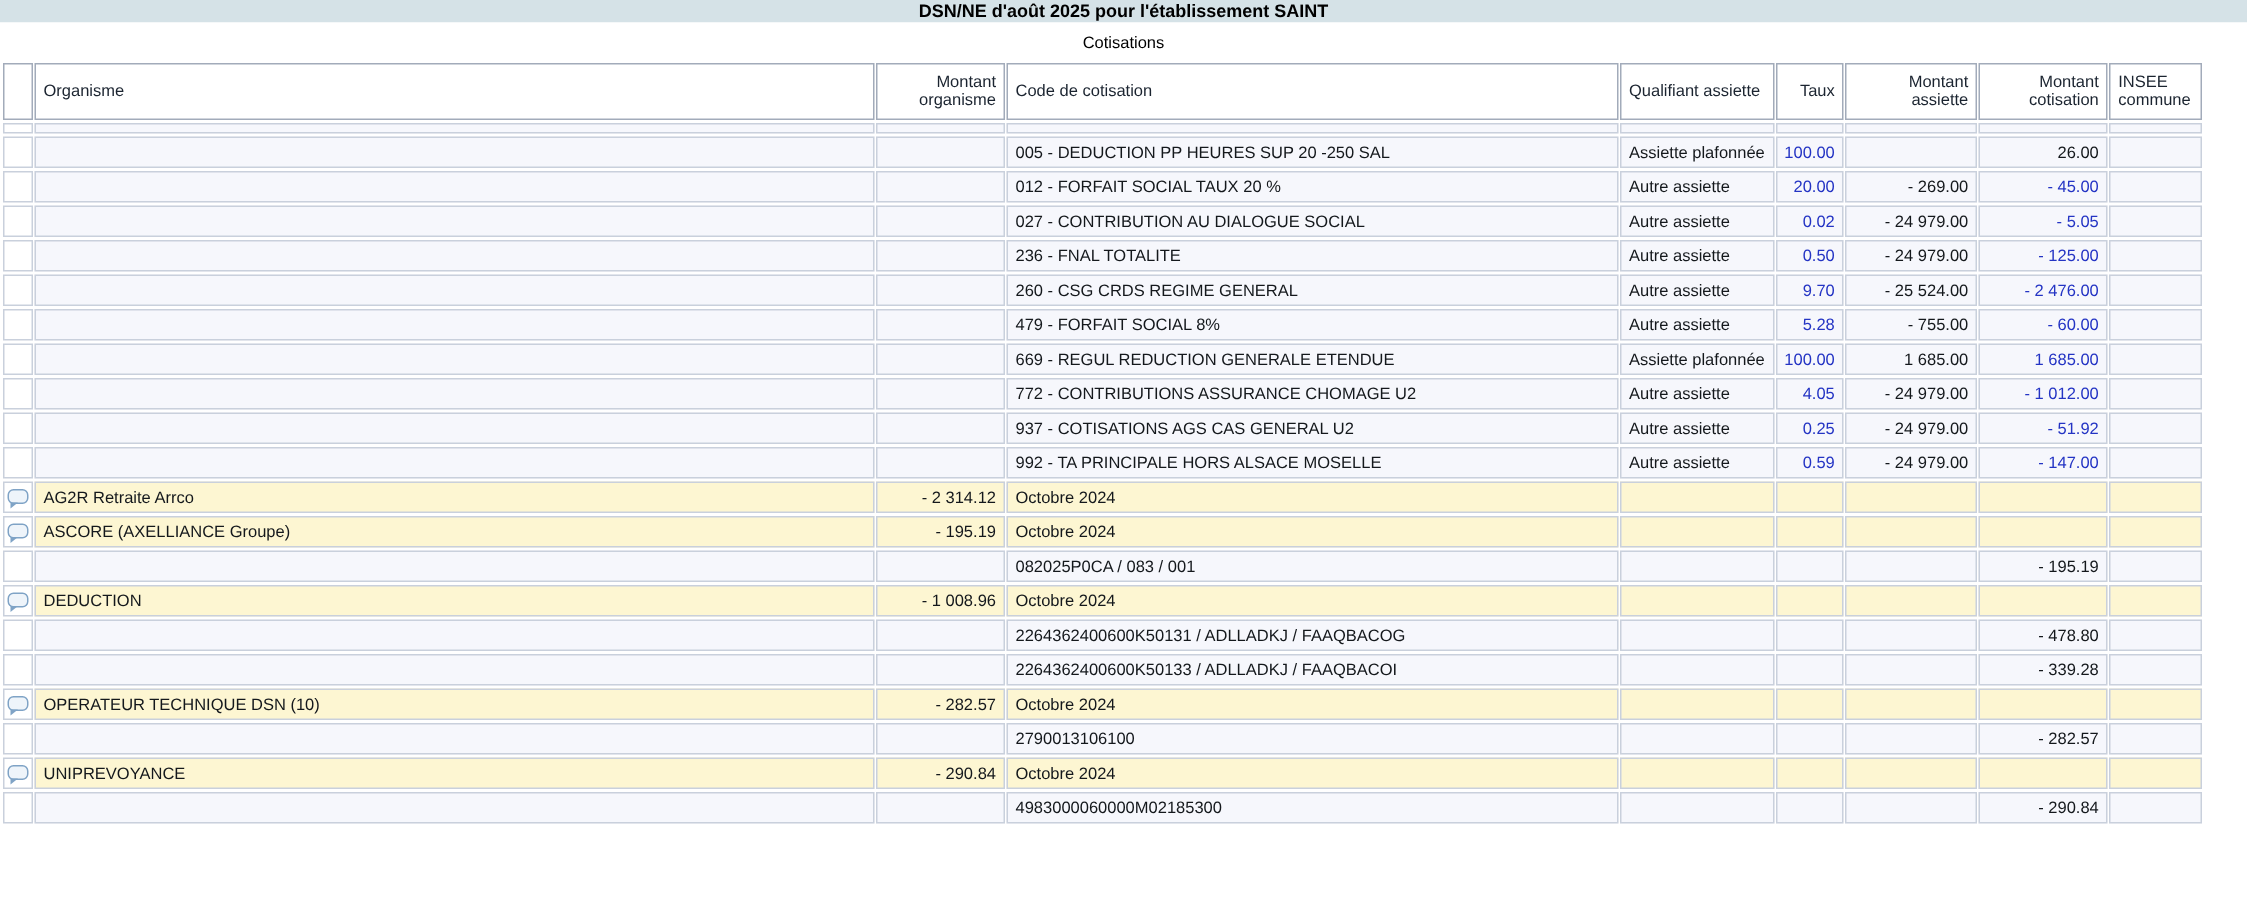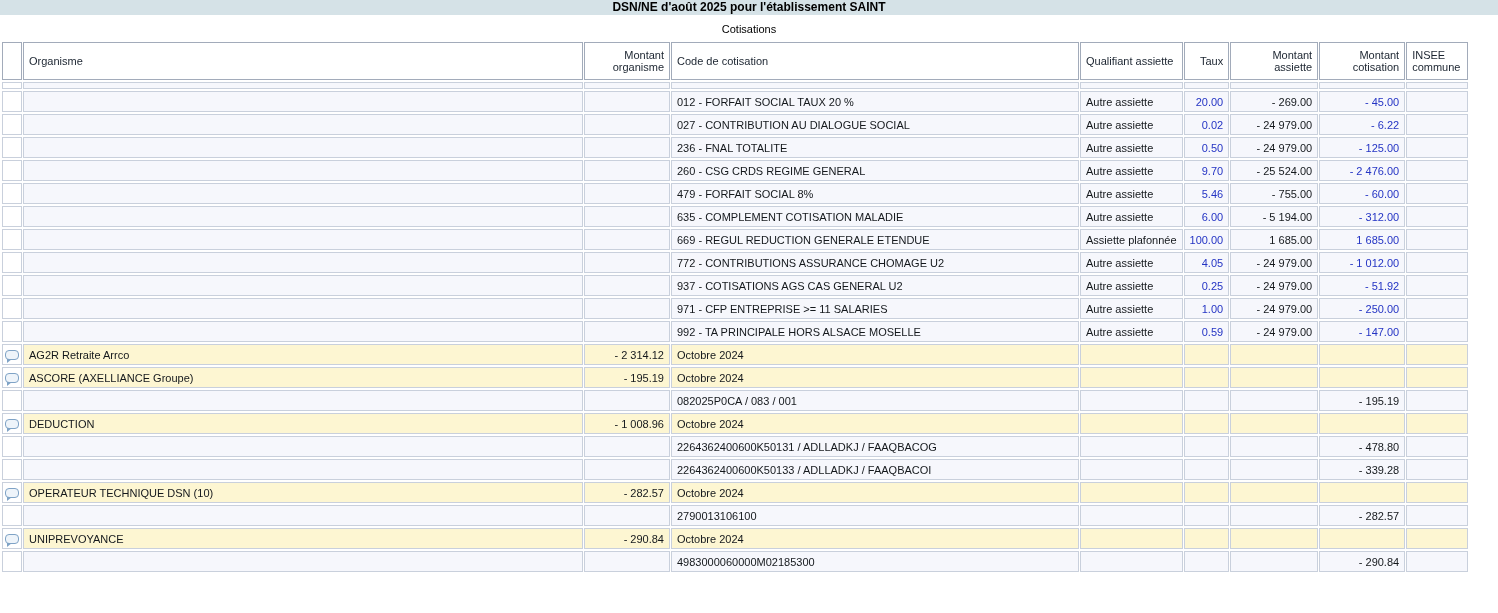--- a/index.html
+++ b/index.html
@@ -124,36 +124,47 @@
           <td class="al"></td>
           <td class="ar blue"></td>
           <td class="ar"></td>
           <td class="ar blue"></td>
           <td class="al"></td>
         </tr>
         <tr>
           <td class="iconcell al"></td>
           <td class="al"></td>
           <td class="ar"></td>
+          <td class="al">005 - DEDUCTION PP HEURES SUP 20 -250 SAL</td>
+          <td class="al">Assiette plafonnée</td>
+          <td class="ar blue">100.00</td>
+          <td class="ar"></td>
+          <td class="ar">26.00</td>
+          <td class="al"></td>
+        </tr>
+        <tr>
+          <td class="iconcell al"></td>
+          <td class="al"></td>
+          <td class="ar"></td>
           <td class="al">012 - FORFAIT SOCIAL TAUX 20 %</td>
           <td class="al">Autre assiette</td>
           <td class="ar blue">20.00</td>
           <td class="ar">- 269.00</td>
           <td class="ar blue">- 45.00</td>
           <td class="al"></td>
         </tr>
         <tr>
           <td class="iconcell al"></td>
           <td class="al"></td>
           <td class="ar"></td>
           <td class="al">027 - CONTRIBUTION AU DIALOGUE SOCIAL</td>
           <td class="al">Autre assiette</td>
           <td class="ar blue">0.02</td>
           <td class="ar">- 24 979.00</td>
-          <td class="ar blue">- 6.22</td>
+          <td class="ar blue">- 5.05</td>
           <td class="al"></td>
         </tr>
         <tr>
           <td class="iconcell al"></td>
           <td class="al"></td>
           <td class="ar"></td>
           <td class="al">236 - FNAL TOTALITE</td>
           <td class="al">Autre assiette</td>
           <td class="ar blue">0.50</td>
           <td class="ar">- 24 979.00</td>
@@ -170,34 +181,23 @@
           <td class="ar">- 25 524.00</td>
           <td class="ar blue">- 2 476.00</td>
           <td class="al"></td>
         </tr>
         <tr>
           <td class="iconcell al"></td>
           <td class="al"></td>
           <td class="ar"></td>
           <td class="al">479 - FORFAIT SOCIAL 8%</td>
           <td class="al">Autre assiette</td>
-          <td class="ar blue">5.46</td>
+          <td class="ar blue">5.28</td>
           <td class="ar">- 755.00</td>
           <td class="ar blue">- 60.00</td>
-          <td class="al"></td>
-        </tr>
-        <tr>
-          <td class="iconcell al"></td>
-          <td class="al"></td>
-          <td class="ar"></td>
-          <td class="al">635 - COMPLEMENT COTISATION MALADIE</td>
-          <td class="al">Autre assiette</td>
-          <td class="ar blue">6.00</td>
-          <td class="ar">- 5 194.00</td>
-          <td class="ar blue">- 312.00</td>
           <td class="al"></td>
         </tr>
         <tr>
           <td class="iconcell al"></td>
           <td class="al"></td>
           <td class="ar"></td>
           <td class="al">669 - REGUL REDUCTION GENERALE ETENDUE</td>
           <td class="al">Assiette plafonnée</td>
           <td class="ar blue">100.00</td>
           <td class="ar">1 685.00</td>
@@ -223,31 +223,20 @@
           <td class="al">Autre assiette</td>
           <td class="ar blue">0.25</td>
           <td class="ar">- 24 979.00</td>
           <td class="ar blue">- 51.92</td>
           <td class="al"></td>
         </tr>
         <tr>
           <td class="iconcell al"></td>
           <td class="al"></td>
           <td class="ar"></td>
-          <td class="al">971 - CFP ENTREPRISE &gt;= 11 SALARIES</td>
-          <td class="al">Autre assiette</td>
-          <td class="ar blue">1.00</td>
-          <td class="ar">- 24 979.00</td>
-          <td class="ar blue">- 250.00</td>
-          <td class="al"></td>
-        </tr>
-        <tr>
-          <td class="iconcell al"></td>
-          <td class="al"></td>
-          <td class="ar"></td>
           <td class="al">992 - TA PRINCIPALE HORS ALSACE MOSELLE</td>
           <td class="al">Autre assiette</td>
           <td class="ar blue">0.59</td>
           <td class="ar">- 24 979.00</td>
           <td class="ar blue">- 147.00</td>
           <td class="al"></td>
         </tr>
         <tr class="yellow">
           <td class="iconcell al"><span class="bubble"></span></td>
           <td class="al">AG2R Retraite Arrco</td>

